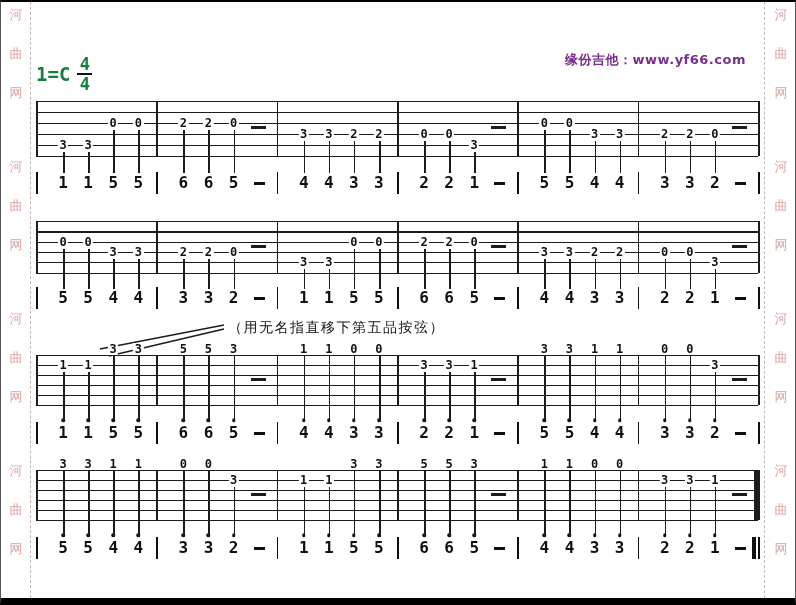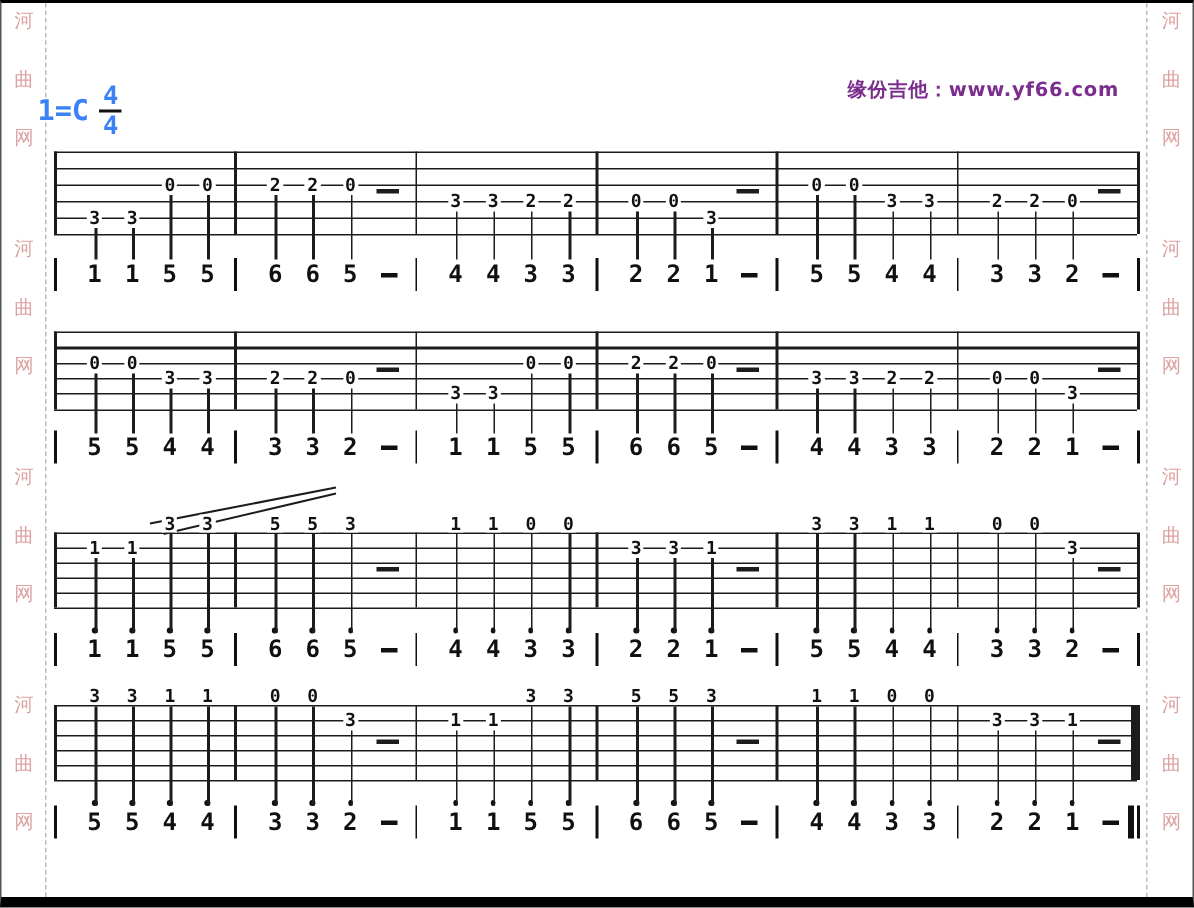--- a/index.html
+++ b/index.html
@@ -8,21 +8,21 @@
     font-family:"DejaVu Sans",sans-serif;box-sizing:border-box;
     border-top:2px solid #000;border-bottom:7px solid #000;
     border-left:1px solid #555;border-right:1px solid #555;
     overflow:hidden;
   }
   .dash-col{position:absolute;top:0;bottom:0;width:0;border-left:1px dashed #c4b6b6;}
   .wm-char{position:absolute;font-size:13px;line-height:13px;width:14px;text-align:center;}
   .title{position:absolute;left:0;right:0;top:27px;text-align:center;
     font-size:27px;font-weight:600;letter-spacing:6px;color:#161616;}
   .site{position:absolute;left:564px;top:49px;font-size:13px;font-weight:700;letter-spacing:0.5px;}
-  .keysig{position:absolute;left:24px;top:54px;display:flex;align-items:center;gap:7px;color:#3b82f6;}
+  .keysig{position:absolute;left:35px;top:54px;display:flex;align-items:center;gap:7px;color:#15803d;}
   .keysig .k{font-size:19px;font-weight:700;font-family:"DejaVu Sans Mono",monospace;}
   .frac{display:flex;flex-direction:column;align-items:center;font-size:17px;line-height:16px;font-weight:700;font-family:"DejaVu Sans Mono",monospace;}
   .frac .fbar{width:15px;height:2px;background:#111;margin:1px 0;}
   .annotation{position:absolute;left:227px;top:317px;font-size:14px;color:#141414;letter-spacing:1.5px;white-space:nowrap;}
   .arrow-svg{position:absolute;left:90px;top:314px;}
   .sline{position:absolute;height:1.3px;background:#1c1c1c;}
   .bar{position:absolute;width:1.6px;background:#1c1c1c;}
   .bar.thick{width:3.5px;}
   .tnote{position:absolute;transform:translate(-50%,-50%);font:700 12px "DejaVu Sans Mono",monospace;
     line-height:12px;background:#fff;padding:0 1.5px;color:#111;z-index:3;}
@@ -77,20 +77,21 @@
       <span>4</span>
       <span class="fbar"></span>
       <span>4</span>
     </span>
   </div>
 
   <svg class="arrow-svg" width="145" height="48">
     <line x1="9" y1="33" x2="133" y2="9" stroke="#1c1c1c" stroke-width="1.4"></line>
     <line x1="18" y1="40" x2="133" y2="13" stroke="#1c1c1c" stroke-width="1.4"></line>
   </svg>
+  <div class="annotation">（用无名指直移下第五品按弦）</div>
 
   <div id="music">
       <div class="sline" style="left: 35px; top: 99px; width: 722px;"></div>
       <div class="sline" style="left: 35px; top: 110px; width: 722px;"></div>
       <div class="sline" style="left: 35px; top: 121px; width: 722px;"></div>
       <div class="sline" style="left: 35px; top: 132px; width: 722px;"></div>
       <div class="sline" style="left: 35px; top: 143px; width: 722px;"></div>
       <div class="sline" style="left: 35px; top: 154px; width: 722px;"></div>
       <div class="bar" style="left: 35px; top: 99px; height: 55px;"></div>
       <div class="bar" style="left: 155.333px; top: 99px; height: 55px;"></div>

